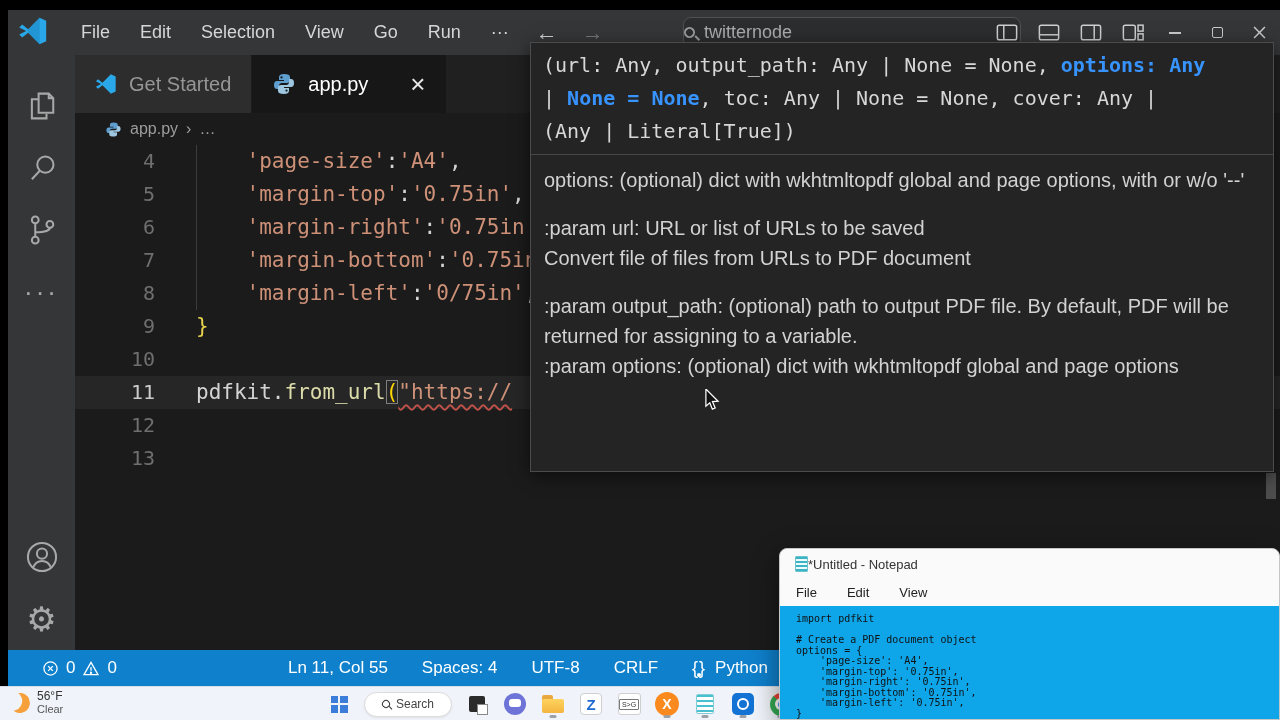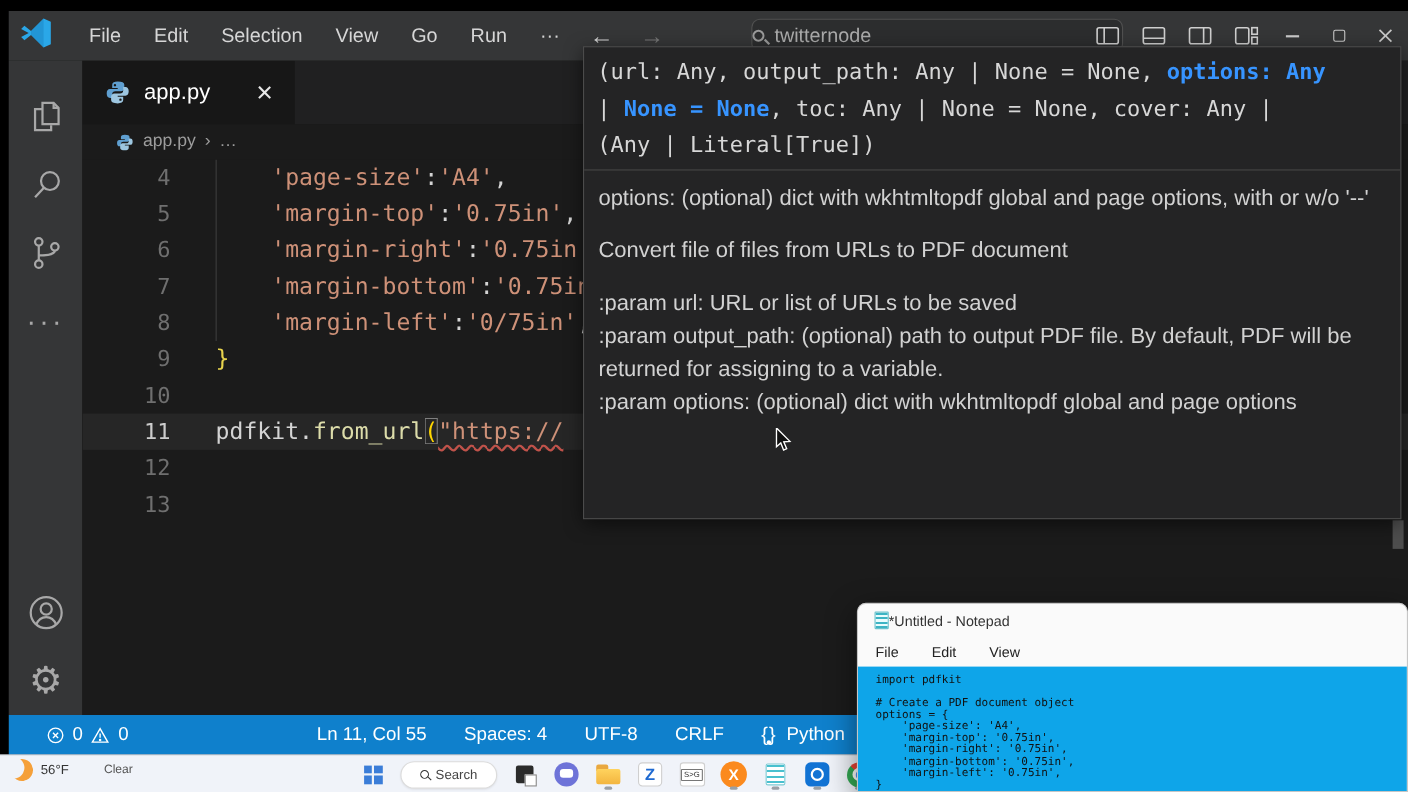--- a/index.html
+++ b/index.html
@@ -99,21 +99,21 @@
 
   
   .mouse-cursor { position:absolute; left:704px; top:389px; z-index:60; }
 
   
   .taskbar { position:absolute; left:0; right:0; bottom:0; height:34px; background:#f0f3f9;
              border-top:1px solid #d9dee5; z-index:25; }
   .weather { position:absolute; left:10px; top:3px; display:flex; align-items:center; gap:7px; }
   .crescent { width:20px; height:20px; border-radius:50%;
               box-shadow:inset -7px -4px 0 0 #f5a03a; transform:rotate(-15deg); }
-  .wx-text { display:flex; flex-direction:row; line-height:13px;gap:32px; }
+  .wx-text { display:flex; flex-direction:column; line-height:13px; }
   .wx-temp { font-size:12px; color:#333; }
   .wx-cond { font-size:11px; color:#555; }
   .tb-center { position:absolute; left:326px; top:0; height:34px; display:flex;
                align-items:center; gap:12px; }
   .tb-ic { width:26px; height:30px; position:relative; display:flex; align-items:center;
            justify-content:center; }
   .ind { position:absolute; bottom:1px; left:50%; transform:translateX(-50%);
          width:7px; height:3px; border-radius:2px; background:#9aa0a6; }
   .win-grid { width:17px; height:17px; display:grid; grid-template:1fr 1fr / 1fr 1fr; gap:2px; }
   .win-grid i { background:#3b7dd8; }
@@ -270,20 +270,26 @@
           <circle cx="16" cy="16" r="12.5"></circle>
             <circle cx="16" cy="13" r="4.5"></circle>
           <path d="M8 25.5c1.6-4 4.6-6 8-6s6.4 2 8 6"></path>
           </svg>
       </span>
       <span class="ab-ic ab-gear">⚙</span>
     </div>
 
     <div class="editor-col">
       <div class="tabbar">
+        <div class="tab inactive">
+          <svg width="22" height="22" viewBox="0 0 100 100">
+            <path fill="#2aa7e8" d="M72 6 L94 16 V84 L72 94 L34 56 L14 72 L4 62 L27 50 L4 38 L14 28 L34 44 Z"></path>
+            </svg>
+          <span>Get Started</span>
+        </div>
         <div class="tab active">
           <svg width="24" height="24" viewBox="0 0 24 24">
             <path fill="#5f9fd0" d="M12 2C9 2 7 3 7 5v3h5v1H5c-2 0-3 1.5-3 4s1 4 3 4h2v-3c0-2 1-3 3-3h5c1.7 0 3-1.3 3-3V5c0-2-2-3-6-3zM9.5 4.3a1.1 1.1 0 110 2.2 1.1 1.1 0 010-2.2z"></path>
             <path fill="#9dc6e0" d="M12 22c3 0 5-1 5-3v-3h-5v-1h7c2 0 3-1.5 3-4s-1-4-3-4h-2v3c0 2-1 3-3 3H9c-1.7 0-3 1.3-3 3v3c0 2 2 3 6 3zm2.5-4.5a1.1 1.1 0 110 2.2 1.1 1.1 0 010-2.2z"></path>
             </svg>
           <span>app.py</span>
           <span class="tab-close">×</span>
         </div>
       </div>
 
@@ -374,22 +380,22 @@
 </div>
 
 <div class="tooltip">
   <div class="tt-sig">
       <div class="tt-sig-line"><span>(url: Any, output_path: Any | None = None, </span><span class="tt-hl">options: Any</span></div>
       <div class="tt-sig-line"><span>| </span><span class="tt-hl">None = None</span><span>, toc: Any | None = None, cover: Any |</span></div>
       <div class="tt-sig-line"><span>(Any | Literal[True])</span></div>
     </div>
   <div class="tt-docs">
       <p class="tt-p gap">options: (optional) dict with wkhtmltopdf global and page options, with or w/o '--'</p>
+      <p class="tt-p">:param url: URL or list of URLs to be saved</p>
       <p class="tt-p gap">Convert file of files from URLs to PDF document</p>
-      <p class="tt-p">:param url: URL or list of URLs to be saved</p>
       <p class="tt-p">:param output_path: (optional) path to output PDF file. By default, PDF will be returned for assigning to a variable.</p>
       <p class="tt-p">:param options: (optional) dict with wkhtmltopdf global and page options</p>
     </div>
 </div>
 
 <div class="scroll-thumb"></div>
 
 <span class="mouse-cursor">
   <svg width="16" height="22" viewBox="0 0 12 18">
     <polygon points="1,0 1,14 4.2,11.2 6.3,16.5 8.6,15.5 6.4,10.3 11,10" fill="#111" stroke="#fff" stroke-width="1"></polygon>

